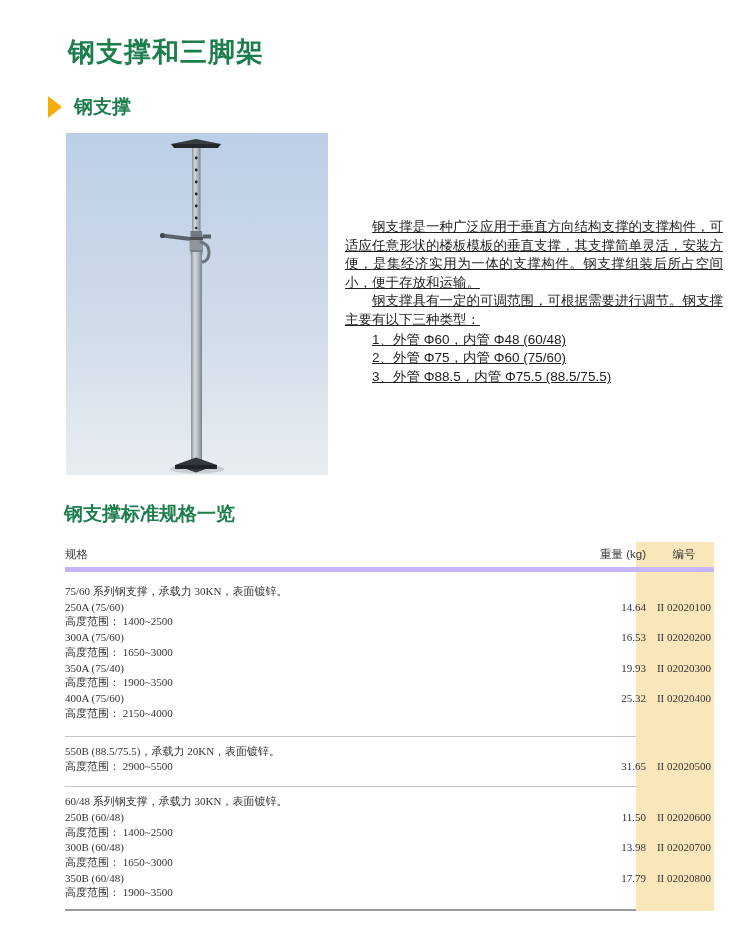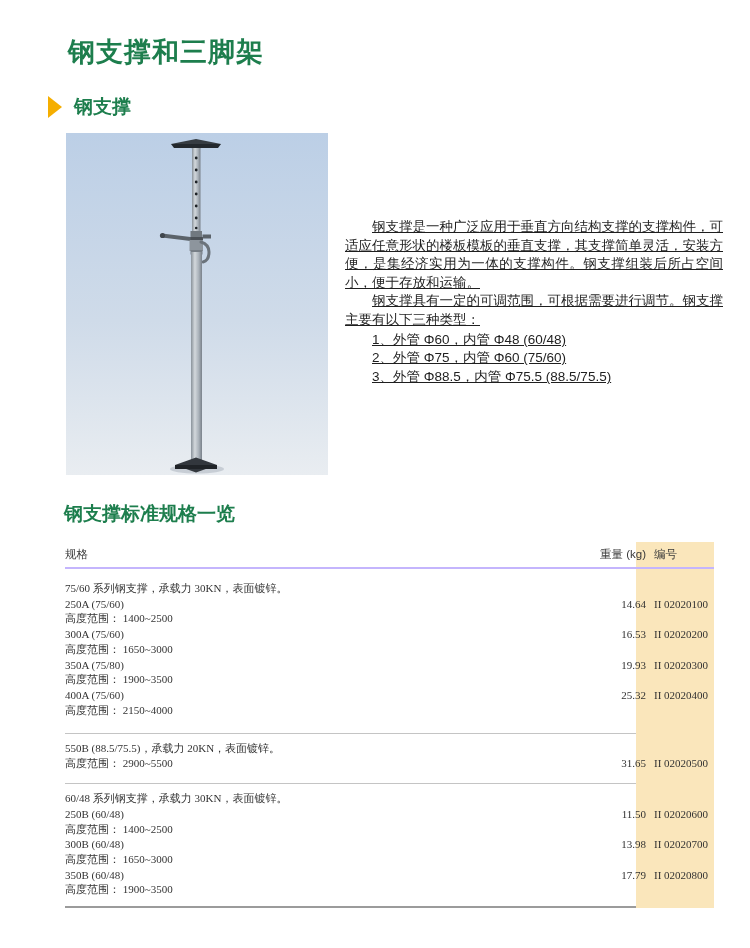--- a/index.html
+++ b/index.html
@@ -63,26 +63,26 @@
   }
   .code-col-bg{
     position:absolute;top:0;right:0;bottom:0;width:78px;
     background:var(--tan);
   }
   .spec-table::after{ 
     content:"";position:absolute;left:0;bottom:0;width:571px;height:2px;background:#9b9b9b;
   }
   .thead{
     position:relative;display:flex;align-items:center;height:25px;
-    border-bottom:2px solid #c4b5fd;font-size:11.5px;color:#3a3a3a;
+    border-bottom:5px solid #c4b5fd;font-size:11.5px;color:#3a3a3a;
   }
   .c-spec{flex:1;min-width:0;white-space:nowrap;}
   .c-weight{width:70px;text-align:right;white-space:nowrap;}
   .c-gap{width:8px;}
-  .c-code{width:60px;white-space:nowrap;}
+  .c-code{width:60px;text-align:center;white-space:nowrap;}
 
   .groups{position:relative;}
   .group{position:relative;font-family:Liberation Serif, serif;}
   .group[data-sep="true"]::before{
     content:"";position:absolute;left:0;top:0;width:571px;height:1px;background:#c4c4c4;
   }
   .group:nth-child(1){padding:12px 0 15px;}
   .group:nth-child(2){padding:8px 0 12px;}
   .group:nth-child(3){padding:8px 0 11px;}
   .line{display:flex;align-items:center;height:15.2px;position:relative;}
@@ -196,21 +196,21 @@
             <span class="c-gap"></span>
             <span class="c-code">II 02020200</span>
           </div>
           <div class="line">
             <span class="c-spec">高度范围： 1650~3000</span>
             <span class="c-weight"></span>
             <span class="c-gap"></span>
             <span class="c-code"></span>
           </div>
           <div class="line">
-            <span class="c-spec">350A (75/80)</span>
+            <span class="c-spec">350A (75/40)</span>
             <span class="c-weight">19.93</span>
             <span class="c-gap"></span>
             <span class="c-code">II 02020300</span>
           </div>
           <div class="line">
             <span class="c-spec">高度范围： 1900~3500</span>
             <span class="c-weight"></span>
             <span class="c-gap"></span>
             <span class="c-code"></span>
           </div>

